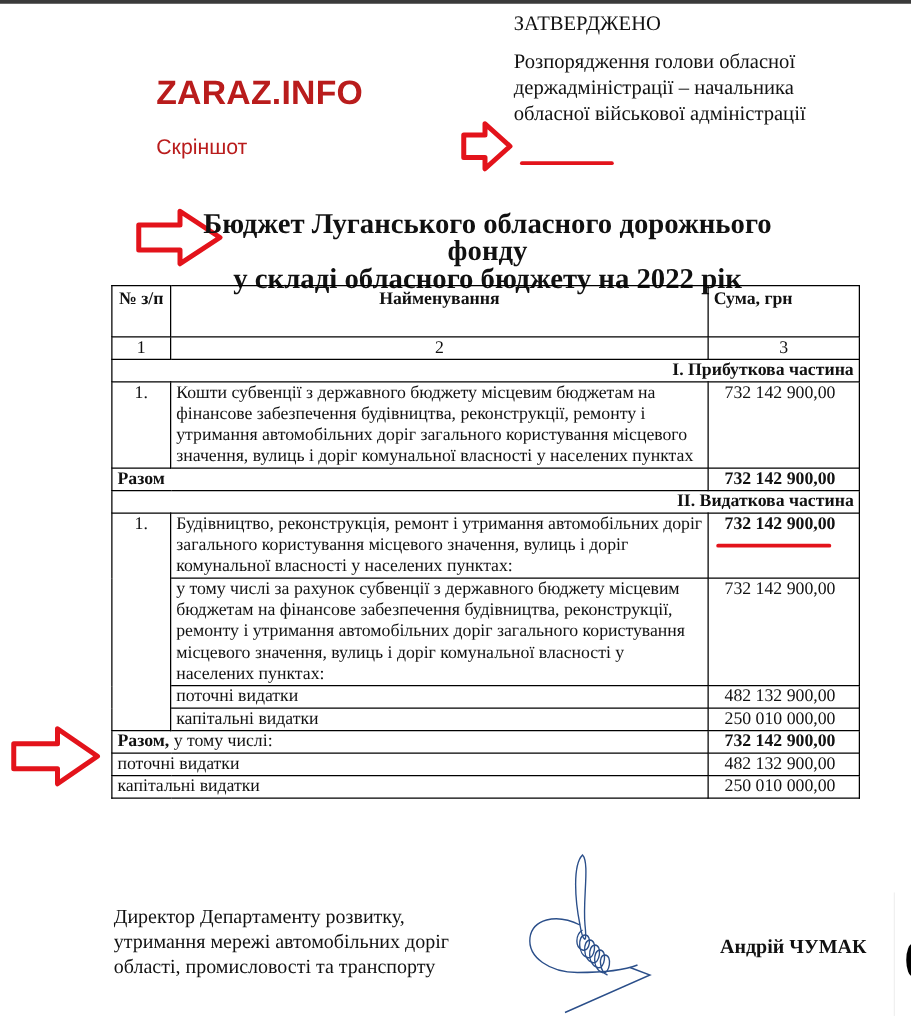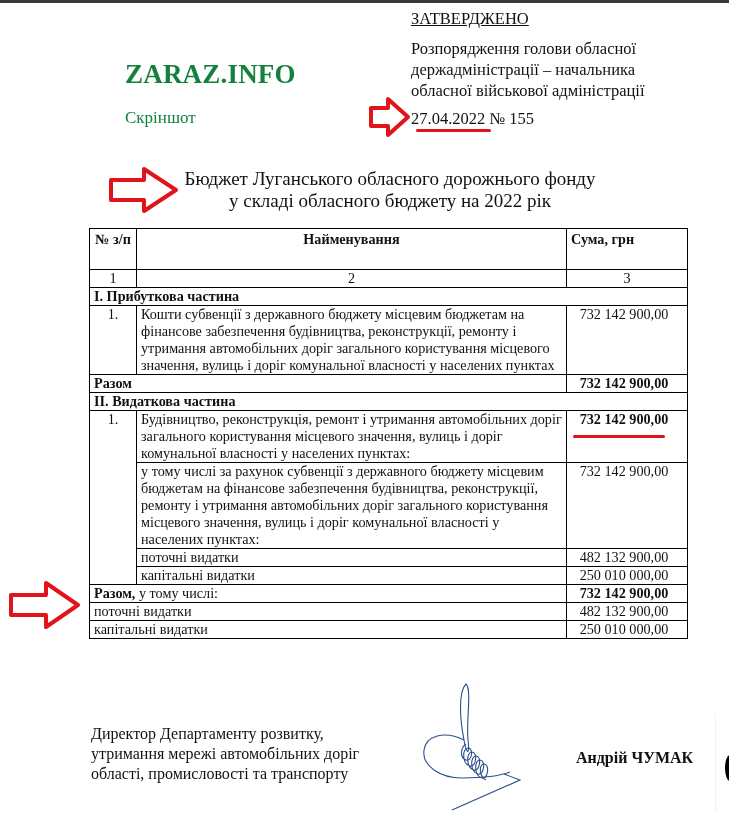--- a/index.html
+++ b/index.html
@@ -3,56 +3,52 @@
 <meta charset="utf-8">
 <style>
   html, body { margin: 0; padding: 0; }
   body {
     width: 729px; height: 813px; position: relative; overflow: hidden;
     background: #ffffff; color: #111;
     font-family: "Liberation Serif", "DejaVu Serif", serif;
   }
   .topbar { position: absolute; left: 0; top: 0; width: 729px; height: 3px; background: #3a3a3a; }
   .approval { position: absolute; left: 411px; top: 8px; width: 300px; font-size: 16.5px; line-height: 21px; }
-  .approval .approved { margin-bottom: 9px; text-decoration: underline; }
+  .approval .approved { margin-bottom: 9px; }
   .approval .order-line { margin-top: 7px; }
-  .watermark { position: absolute; left: 125px; top: 58px; font-family: Liberation Serif, serif; color: #15803d; }
+  .watermark { position: absolute; left: 125px; top: 58px; font-family: Liberation Sans, sans-serif; color: #b91c1c; }
   .watermark .brand { font-weight: bold; font-size: 27px; letter-spacing: 0.2px; line-height: 32px; }
   .watermark .sub { font-size: 17px; margin-top: 18px; }
   .red-underline { position: absolute; height: 3px; background: #e3131b; border-radius: 2px; }
   .arrow { position: absolute; }
-  .title { position: absolute; left: 150px; top: 168px; width: 480px; text-align: center; font-weight: normal; font-size: 19px; line-height: 22px; }
+  .title { position: absolute; left: 150px; top: 168px; width: 480px; text-align: center; font-weight: bold; font-size: 23px; line-height: 22px; }
   table.budget { position: absolute; left: 89px; top: 228px; width: 599px; border-collapse: collapse; font-size: 14.2px; line-height: 17px; }
   table.budget td { border: 1px solid #000; padding: 0 4px; vertical-align: top; }
   .c1 { width: 38px; text-align: center; }
   .c3 { width: 106px; text-align: center; padding-right: 10px !important; white-space: nowrap; }
   .hdr td { font-weight: bold; text-align: center; height: 38px; vertical-align: top; padding-top: 2px !important; }
   .idx td { text-align: center; height: 16px; }
-  .section td { font-weight: bold; text-align: left; height: 16px; }
+  .section td { font-weight: bold; text-align: right; height: 16px; }
   .bold { font-weight: bold; margin-left: 36px; }
   .signer { position: absolute; left: 91px; top: 711px; font-size: 16px; line-height: 20px; margin-top: 13px; }
   .signer-name { position: absolute; left: 544px; top: 749px; font-weight: bold; font-size: 16px; margin-left: 32px; }
   .signature { position: absolute; left: 400px; top: 680px; }
   .edge-mark { position: absolute; left: 715px; top: 714px; width: 1px; height: 99px; background: #f0f0f0; }
   .edge-blob { position: absolute; left: 725px; top: 755px; width: 10px; height: 26px; border-radius: 50%; background: #000; }
 </style>
 </head>
 <body>
 
 <div class="topbar"></div>
 
 <div class="approval">
   <div class="approved">ЗАТВЕРДЖЕНО</div>
   <div>Розпорядження голови обласної</div>
   <div>держадміністрації – начальника</div>
   <div>обласної військової адміністрації</div>
-  <div class="order-line">
-    <span>27.04.2022</span>
-    <span>№ 155</span>
-  </div>
 </div>
 
 <div class="watermark">
   <div class="brand">ZARAZ.INFO</div>
   <div class="sub">Скріншот</div>
 </div>
 
 <svg class="arrow" style="left:368px;top:96px" width="44" height="42">
   <path d="M3 12 H20 V3 L40 21 L20 39 V30 H3 Z" fill="none" stroke="#e3131b" stroke-width="4" stroke-linejoin="round"></path>
 </svg>

